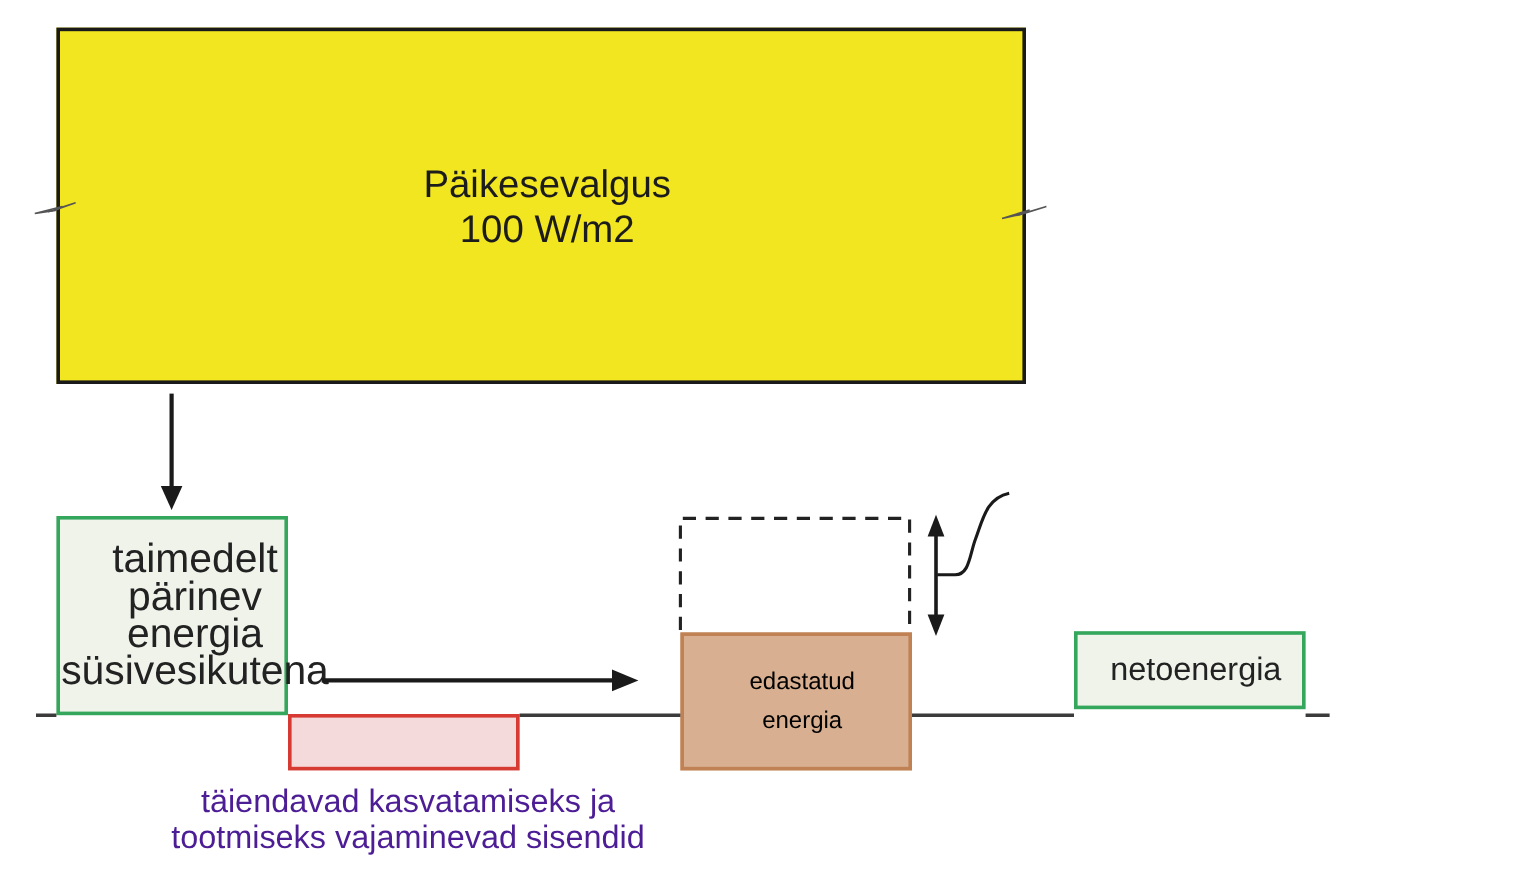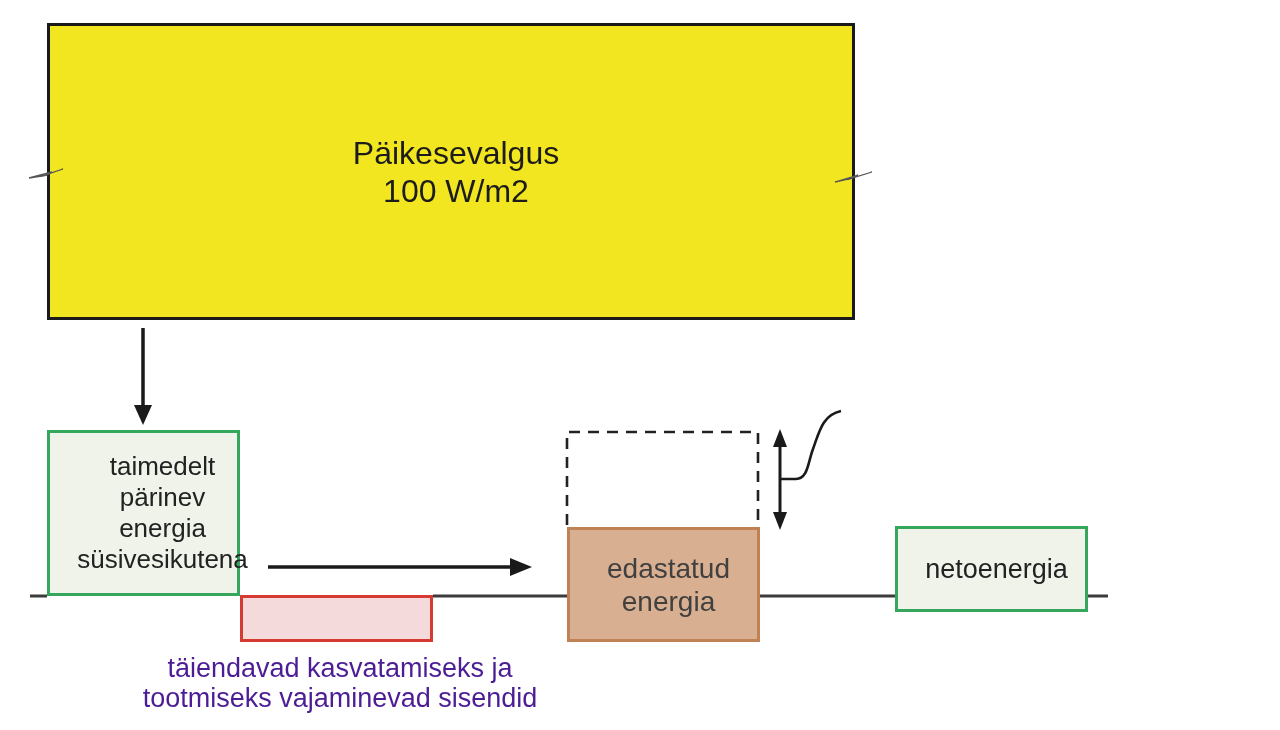--- a/index.html
+++ b/index.html
@@ -14,44 +14,44 @@
   #sunlight-box{
     left:47px;top:23px;width:808px;height:297px;
     background:#f2e620;border:3px solid #1a1a1a;
   }
   #sunlight-box .label{font-size:32px;line-height:38px;color:#1c1c1c;}
 
   #plant-box{
     left:47px;top:430px;width:193px;height:166px;
     background:#eff3ea;border:3px solid #35a75c;
   }
-  #plant-box .label{font-size:26px;line-height:31px;color:#222;margin-left:28px;}
+  #plant-box .label{font-size:34px;line-height:31px;color:#222;margin-left:28px;}
 
   #flux-label{
     position:absolute;left:248px;top:438px;font-size:29px;color:#222;
   }
 
   #inputs-box{
     left:240px;top:595px;width:193px;height:47px;
     background:#f4dada;border:3px solid #d63a33;
   }
 
   #inputs-caption{
     position:absolute;left:120px;top:653px;width:440px;
     text-align:center;font-size:27px;line-height:30px;color:#4c1d95;white-space:pre-line;
   }
 
   #delivered-box{
     left:567px;top:527px;width:193px;height:115px;
     background:#d8af90;border:3px solid #c08255;
   }
-  #delivered-box .label{font-size:28px;line-height:33px;color:#404040;}
+  #delivered-box .label{font-size:20px;line-height:33px;color:#000000;}
 
   #net-box{
-    left:895px;top:526px;width:193px;height:86px;
+    left:895px;top:526px;width:193px;height:65px;
     background:#eff3ea;border:3px solid #35a75c;
   }
   #net-box .label{font-size:27px;color:#222;}
 
   #loss-annotation{
     position:absolute;left:842px;top:390px;
     font-size:22px;line-height:26px;color:#1f1f1f;white-space:pre-line;
   }
 
   #connector-layer{

